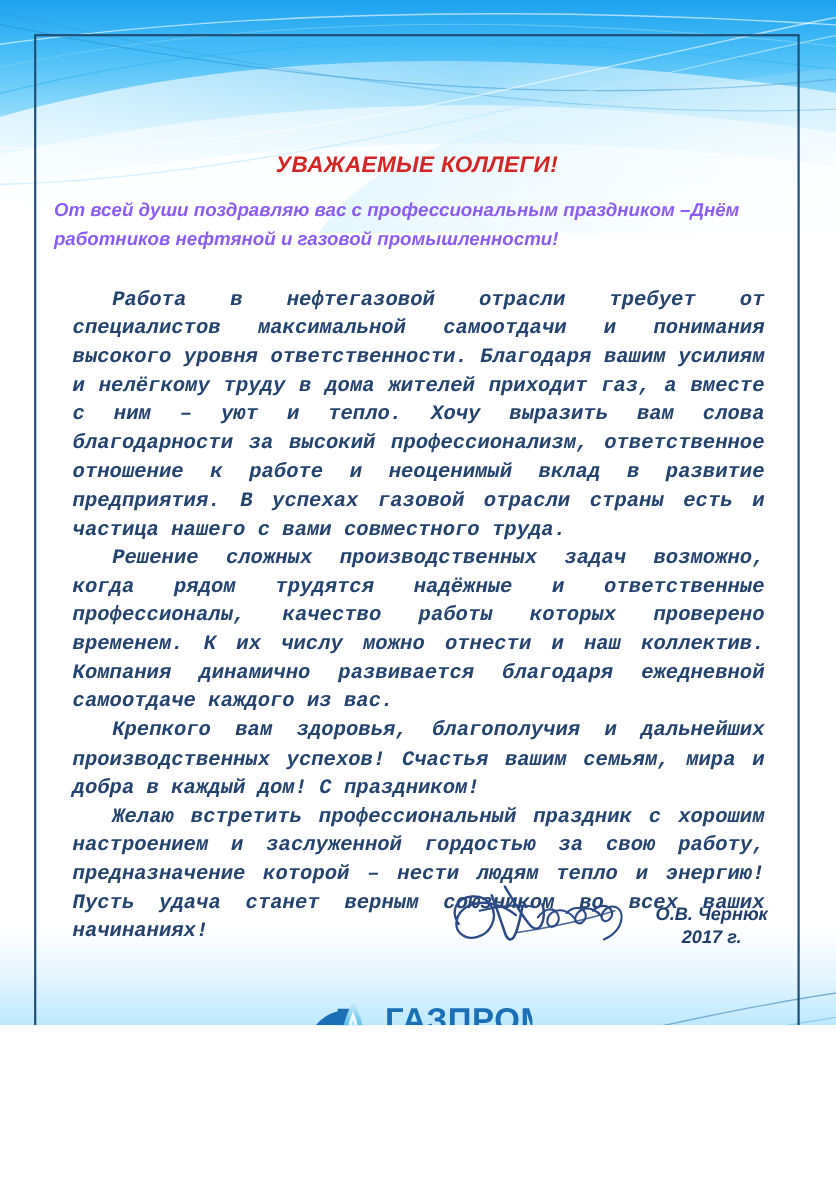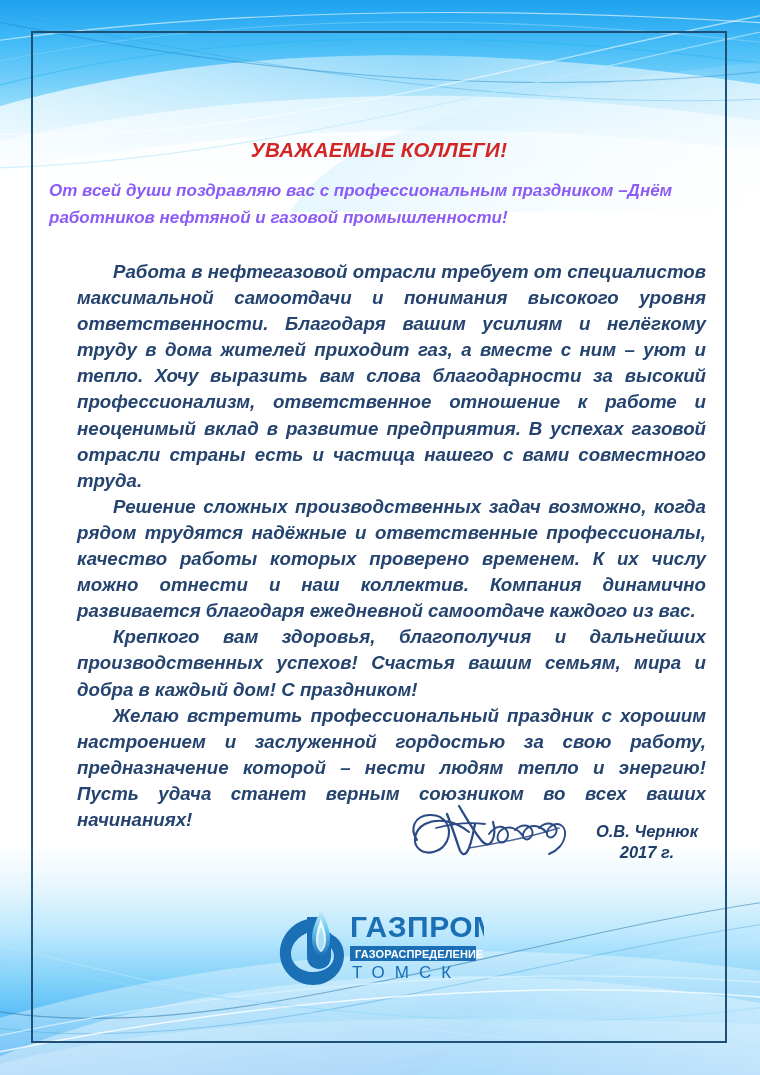--- a/index.html
+++ b/index.html
@@ -8,21 +8,21 @@
     padding: 0;
     background: #ffffff;
   }
   body {
     font-family: "Liberation Sans", "DejaVu Sans", sans-serif;
   }
 
   #page {
     position: relative;
     width: 760px;
-    height: 1075px;
+    height: 932px;
     overflow: hidden;
     background: #ffffff;
   }
 
   
   .bg-layer {
     position: absolute;
     inset: 0;
     width: 760px;
     height: 1075px;
@@ -104,29 +104,30 @@
     text-align: left;
     color: #8b5cf6;
     font-weight: bold;
     font-style: italic;
     font-size: 17px;
     line-height: 27px;
   }
 
   .body-block {
     position: absolute;
-    left: 46px;
+    left: 35px;
     top: 228px;
     width: 629px;
     color: #24436f;
     font-weight: bold;
     font-style: italic;
     font-size: 18.7px;
     line-height: 26.1px;
     text-align: justify;
+    font-family: Liberation Mono, monospace;
   }
 
   .body-block p {
     margin: 0;
     text-indent: 36px;
     text-align: justify;
   }
   .body-block p:last-child { text-align: justify; }
 
   

